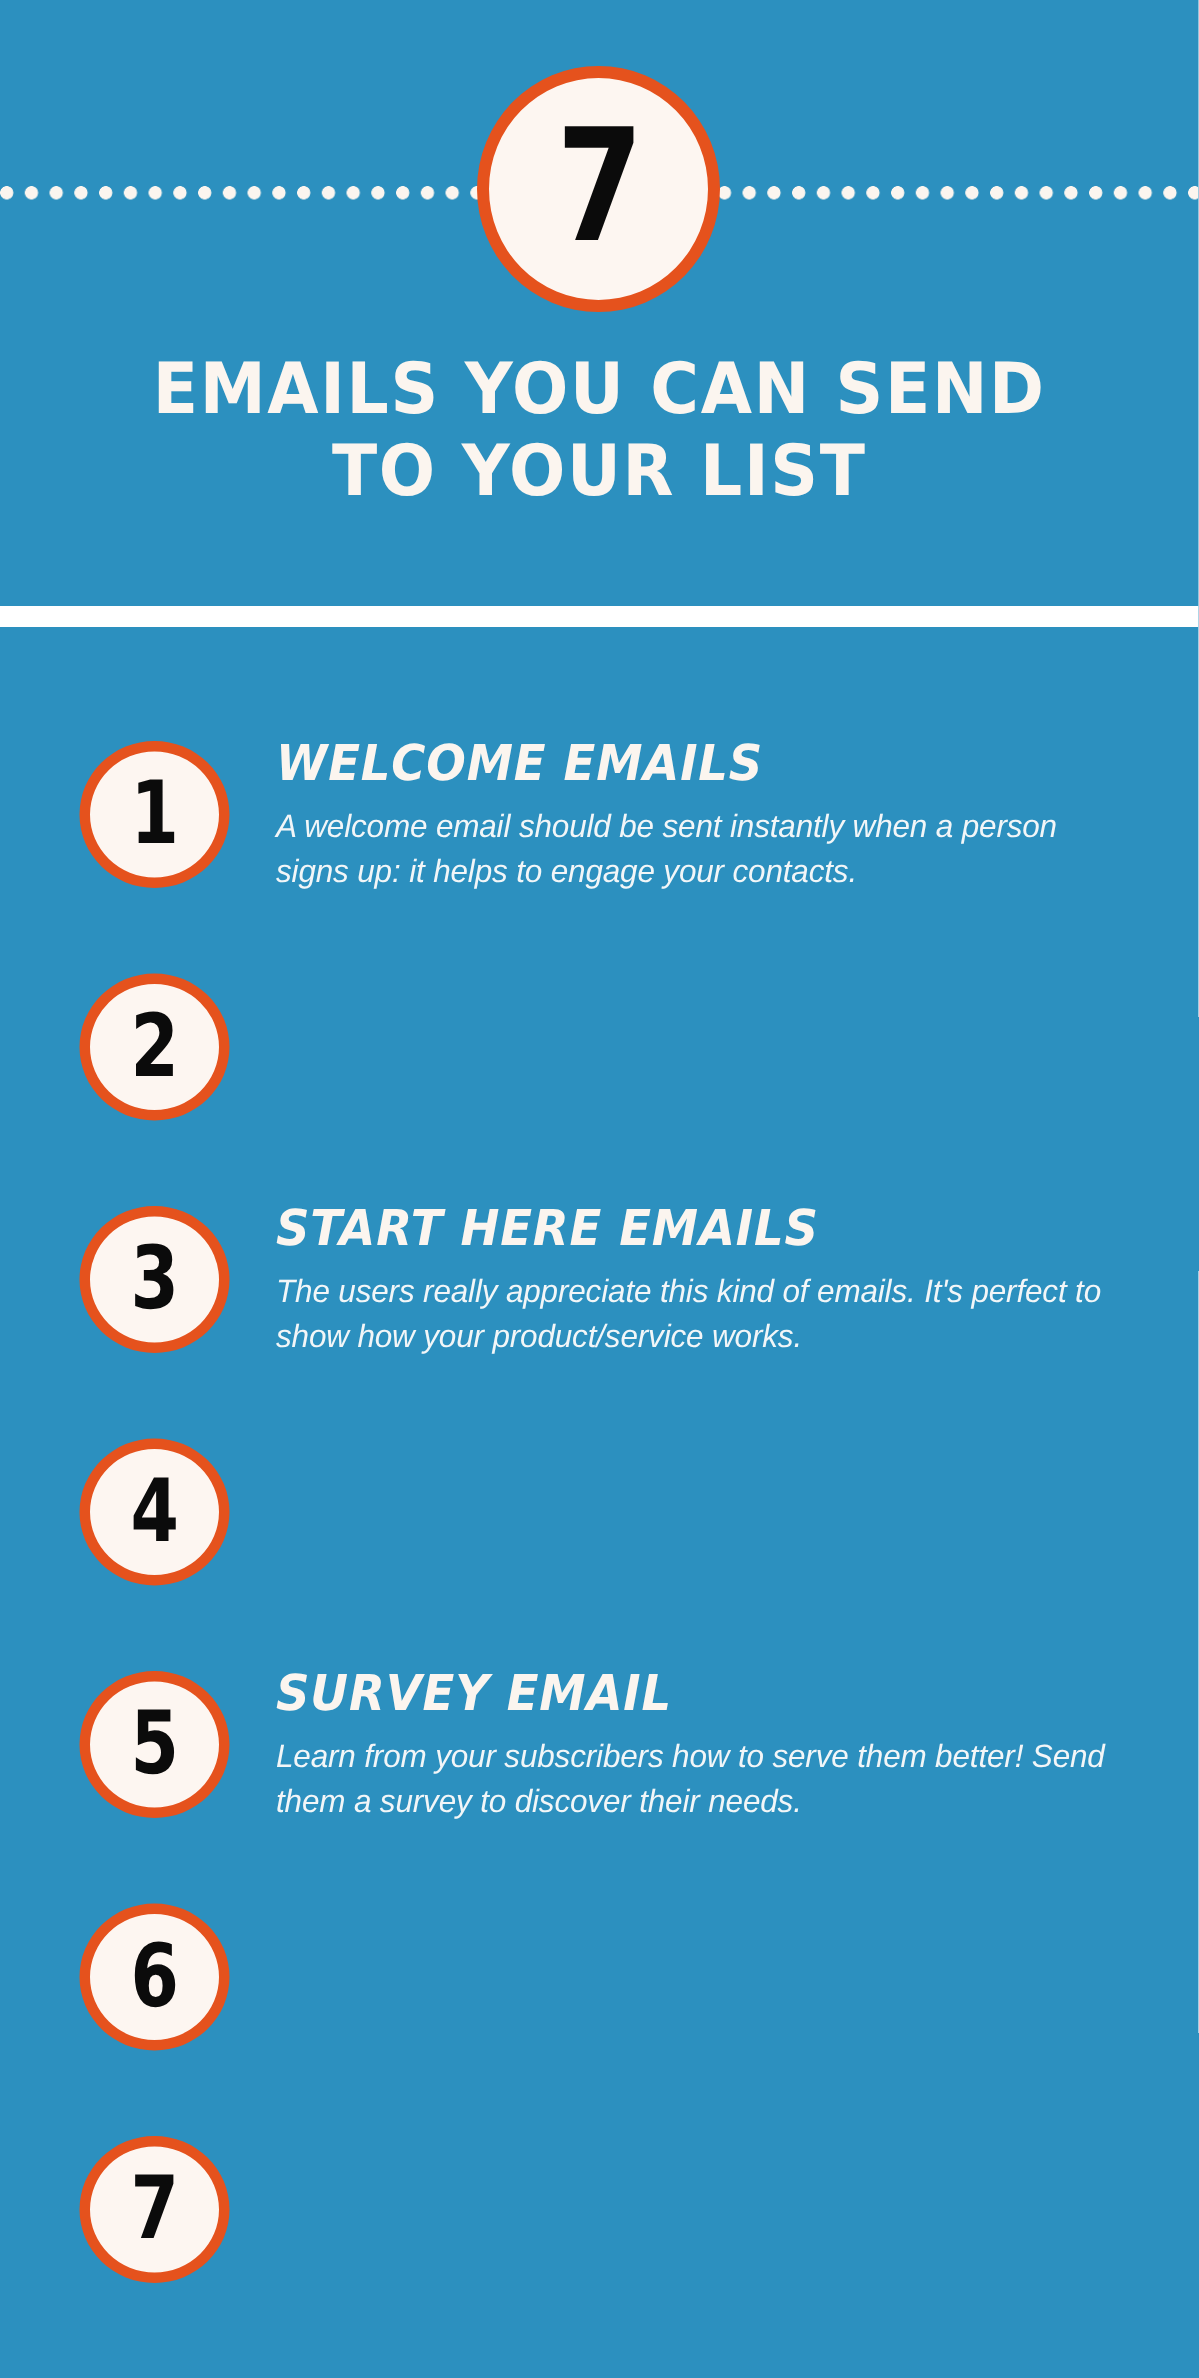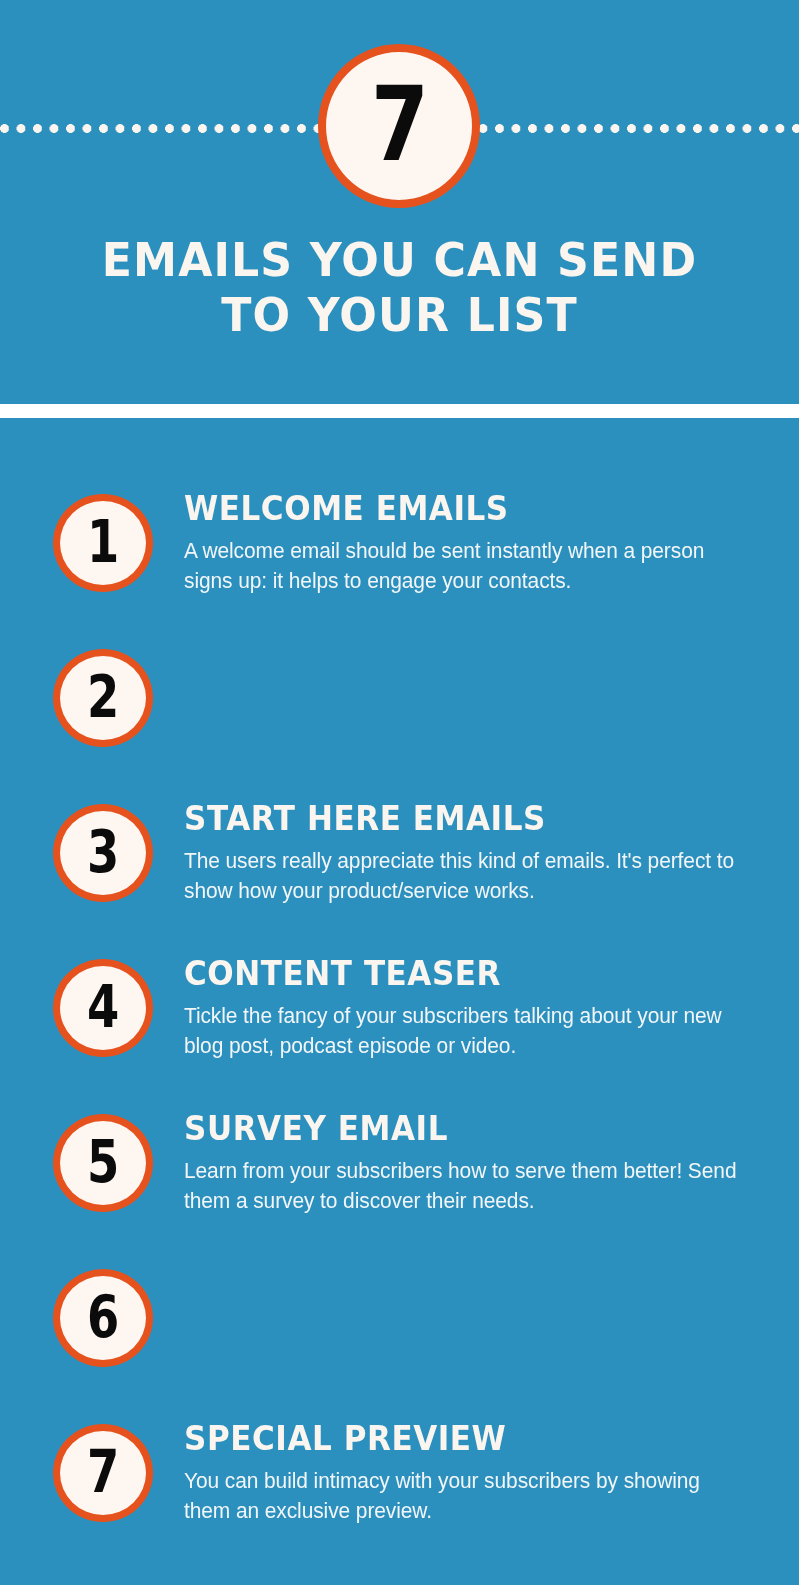--- a/index.html
+++ b/index.html
@@ -130,20 +130,21 @@
     line-height:1;
     color:#0b0b0b;
     transform:scaleX(0.80) translateY(-1px);
   }
 
   .row-text {
     position:absolute;
     left:184px;
     top:-4px;
     width:570px;
+    font-style:italic;
   }
 
   .row-head {
     color:#fbf5ef;
     font-family:"DejaVu Sans", sans-serif;
     font-weight:bold;
     font-size:33px;
     line-height:1.15;
     letter-spacing:0.6px;
     transform:scaleX(0.94);
@@ -211,24 +212,20 @@
       <div class="row-text">
         <div class="row-head">START HERE EMAILS</div>
         <div class="row-desc">The users really appreciate this kind of emails. It's perfect to show how your product/service works.</div>
       </div>
     </div>
 
     <div class="row">
       <div class="badge">
         <span class="badge-num">4</span>
       </div>
-      <div class="row-text">
-        <div class="row-head">CONTENT TEASER</div>
-        <div class="row-desc">Tickle the fancy of your subscribers talking about your new blog post, podcast episode or video.</div>
-      </div>
     </div>
 
     <div class="row">
       <div class="badge">
         <span class="badge-num">5</span>
       </div>
       <div class="row-text">
         <div class="row-head">SURVEY EMAIL</div>
         <div class="row-desc">Learn from your subscribers how to serve them better! Send them a survey to discover their needs.</div>
       </div>
@@ -237,21 +234,17 @@
     <div class="row">
       <div class="badge">
         <span class="badge-num">6</span>
       </div>
     </div>
 
     <div class="row">
       <div class="badge">
         <span class="badge-num">7</span>
       </div>
-      <div class="row-text">
-        <div class="row-head">SPECIAL PREVIEW</div>
-        <div class="row-desc">You can build intimacy with your subscribers by showing them an exclusive preview.</div>
-      </div>
     </div>
 
   </div>
 
 </div>
 
 </body></html>

